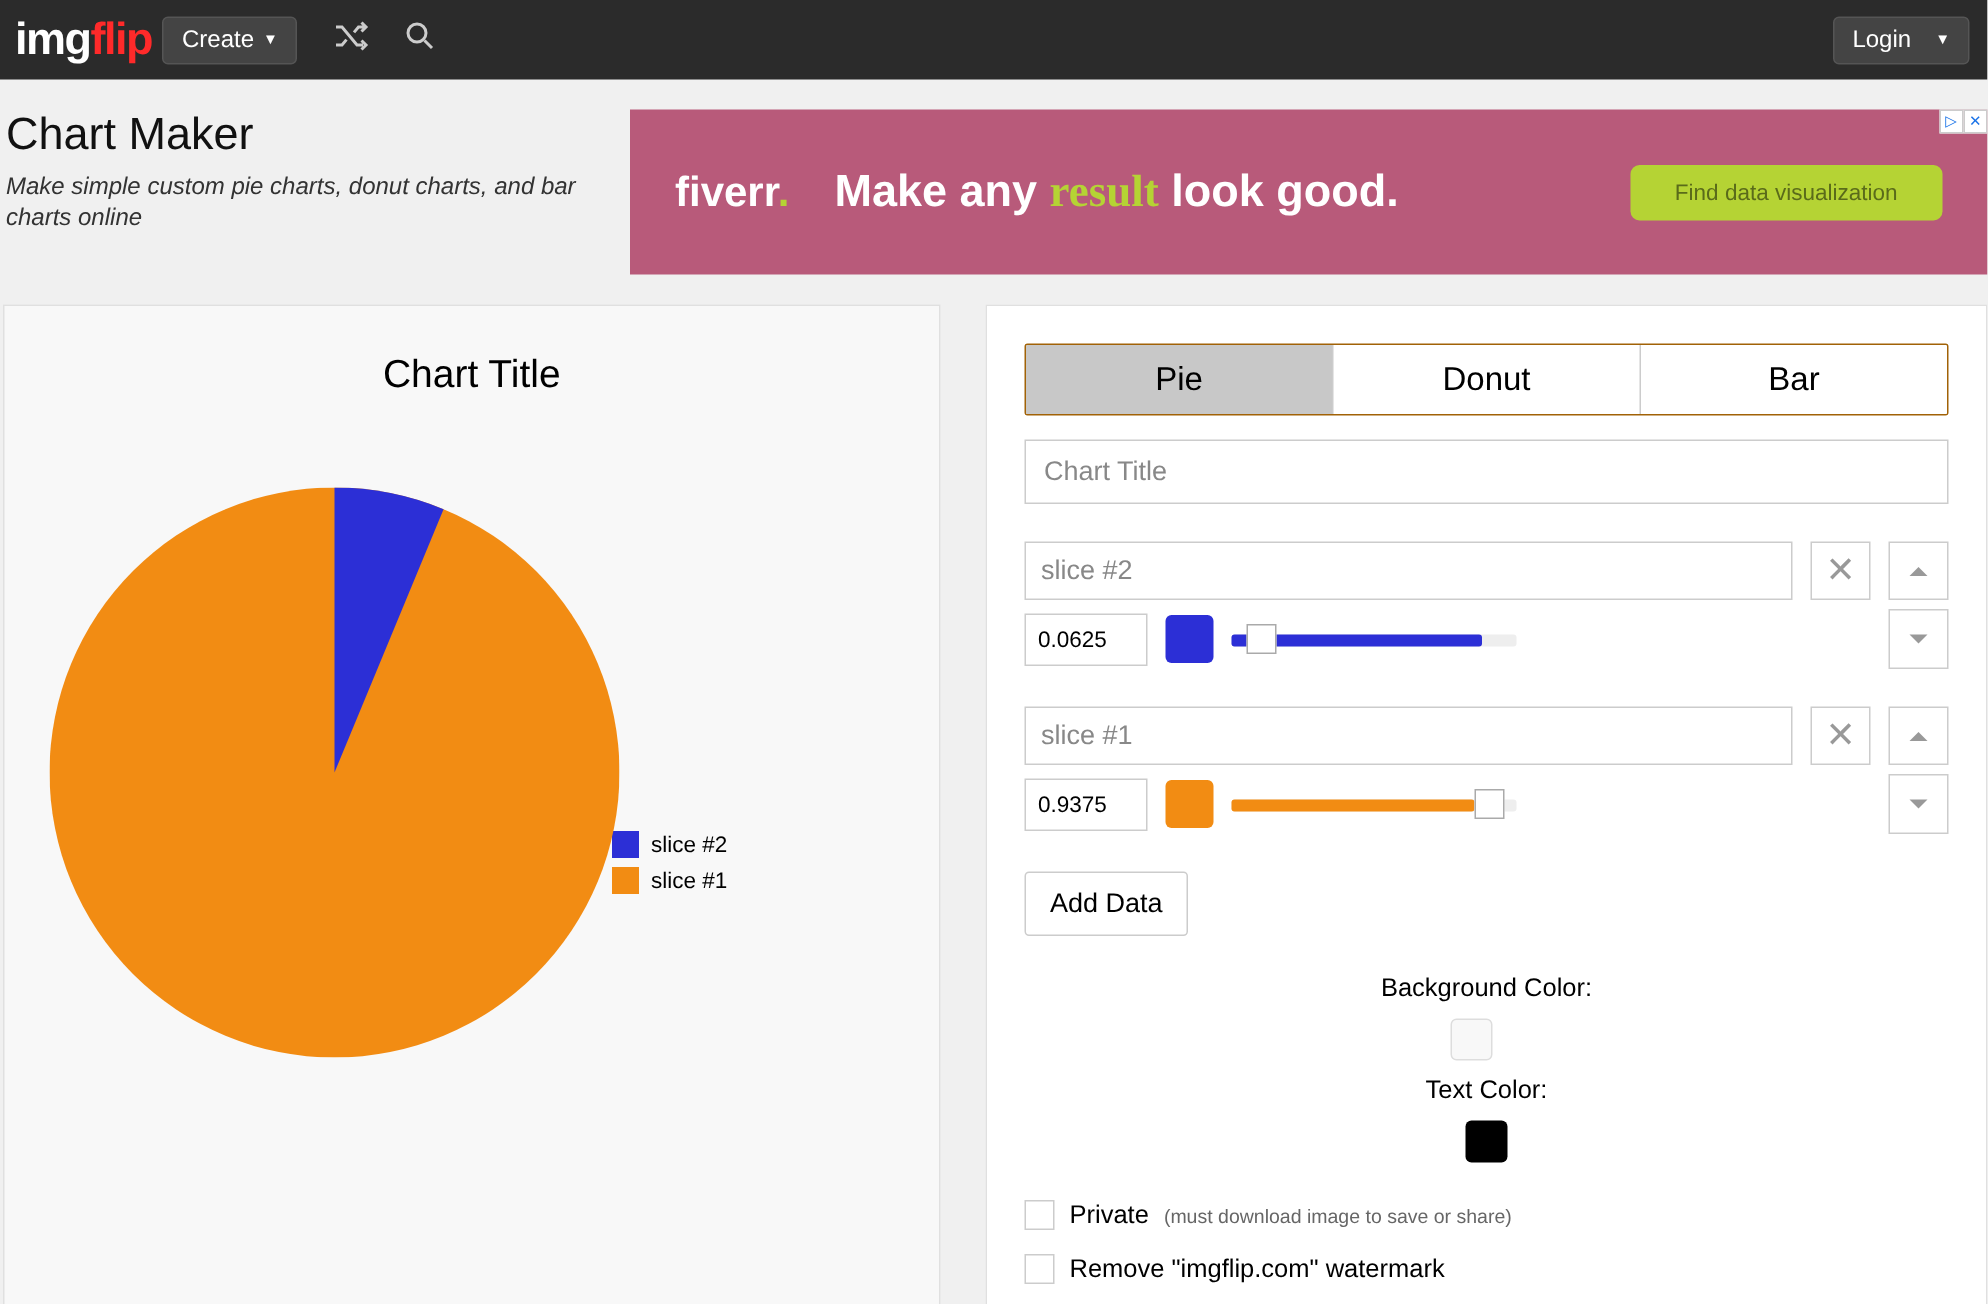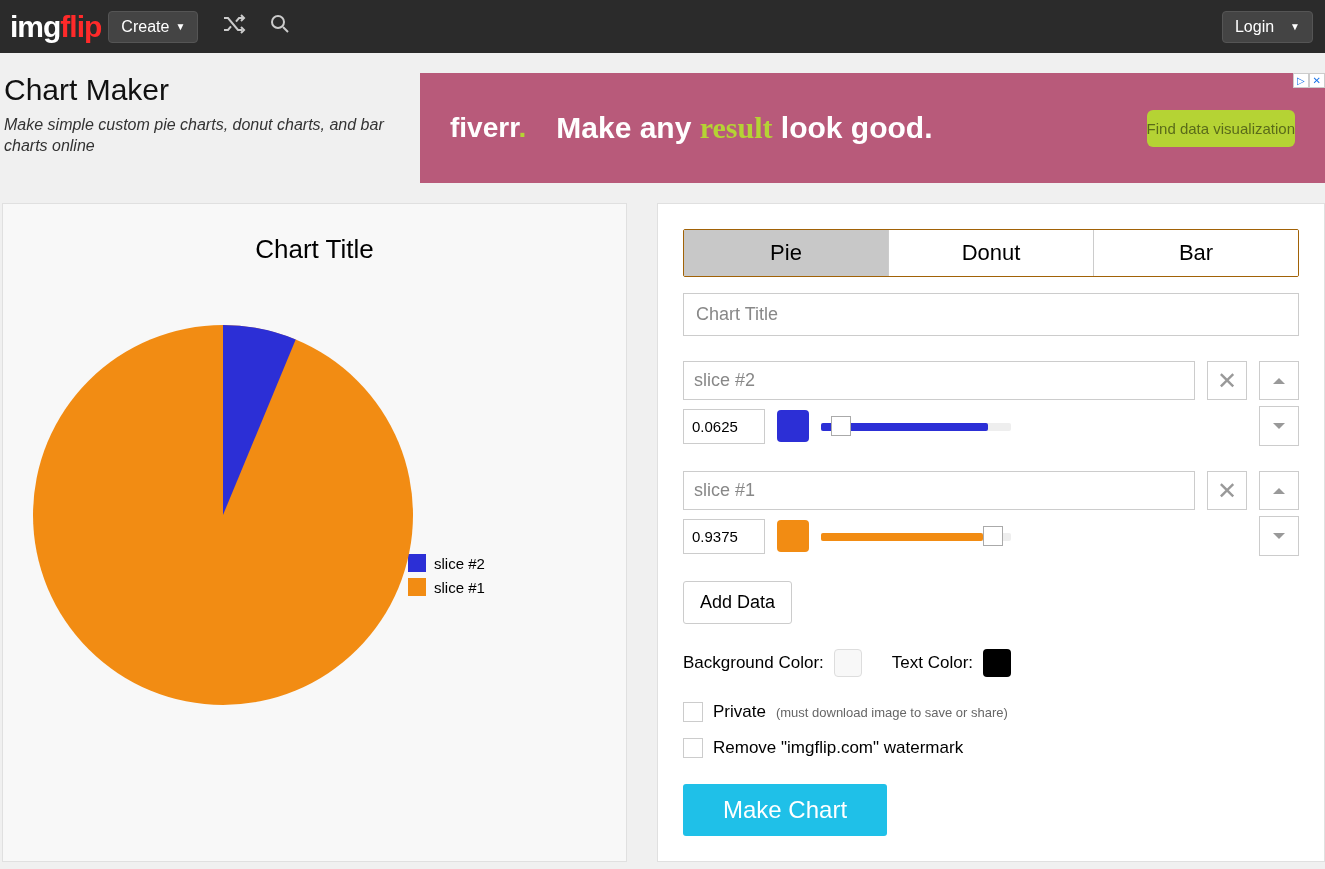--- a/index.html
+++ b/index.html
@@ -20,21 +20,21 @@
   .header-left { padding-left: 4px; width: 400px; }
   .page-title { font-size: 30px; font-weight: normal; color: #111; margin-bottom: 8px; }
   .page-desc { font-size: 16px; color: #333; line-height: 1.3; font-style: italic; }
   
   
   .ad-banner { flex: 1; height: 110px; background: #b85a7a; position: relative; display: flex; align-items: center; padding: 0 30px; gap: 30px; }
   .ad-fiverr { color: #fff; font-size: 28px; font-weight: bold; }
   .ad-fiverr .dot { color: #b5d334; }
   .ad-text { color: #fff; font-size: 30px; font-weight: 600; flex: 1; }
   .ad-text .result { color: #b5d334; font-family: Georgia, serif; }
-  .ad-cta { background: #b5d334; color: #5a6b1a; border-radius: 6px; padding: 10px 0; font-size: 15px; font-weight: 500; cursor: pointer; }
+  .ad-cta { background: #b5d334; color: #5a6b1a; border-radius: 6px; padding: 10px 30px; font-size: 15px; font-weight: 500; cursor: pointer; }
   .ad-corner { position: absolute; top: 0; right: 0; display: flex; }
   .ad-corner span { background: #fff; color: #1a73e8; padding: 1px 3px; font-size: 10px; border: 1px solid #ccc; cursor: pointer; }
   
   
   .main-row { display: flex; gap: 30px; padding: 0 0 20px 0; }
   .chart-preview { width: 625px; background: #f8f8f8; border: 1px solid #e0e0e0; padding: 30px 10px 40px 10px; position: relative; min-height: 640px; margin-left: 2px; }
   .chart-title-text { text-align: center; font-size: 26px; font-weight: normal; margin-bottom: 60px; }
   .legend { position: absolute; top: 350px; left: 405px; font-size: 15px; }
   .legend-item { display: flex; align-items: center; gap: 8px; margin-bottom: 6px; }
   .legend-swatch { width: 18px; height: 18px; }
@@ -60,21 +60,21 @@
   .value-input { width: 82px; border: 1px solid #ccc; padding: 8px 8px; font-size: 15px; }
   .color-swatch { width: 32px; height: 32px; border-radius: 4px; cursor: pointer; }
   .slider-wrap { position: relative; width: 190px; height: 22px; }
   .slider-track { position: absolute; top: 8px; left: 0; height: 8px; border-radius: 2px; }
   .slider-bg { width: 100%; background: #eee; }
   .slider-fill { background: currentColor; }
   .slider-thumb { position: absolute; top: 1px; width: 20px; height: 20px; background: #fff; border: 1px solid #aaa; cursor: pointer; }
   
   .add-data-btn { border: 1px solid #ccc; background: #fff; padding: 10px 16px; font-size: 18px; cursor: pointer; border-radius: 3px; margin-bottom: 25px; }
   
-  .color-row { display: flex; align-items: center; gap: 10px; margin-bottom: 25px; font-size: 17px; }
+  .color-row { display: flex; align-items: center; gap: 10px; margin-bottom: 25px; font-size: 17px; flex-direction: column; }
   .bg-swatch { width: 28px; height: 28px; border: 1px solid #ddd; border-radius: 4px; cursor: pointer; margin-right: 20px; }
   .text-swatch { width: 28px; height: 28px; border-radius: 4px; cursor: pointer; }
   
   .check-row { display: flex; align-items: center; gap: 10px; margin-bottom: 16px; font-size: 17px; }
   .checkbox { width: 20px; height: 20px; border: 1px solid #ccc; cursor: pointer; }
   .check-note { font-size: 13px; color: #666; }
   
   .make-chart-btn { background: #1fc0e8; color: #fff; border: none; border-radius: 3px; padding: 12px 40px; font-size: 24px; cursor: pointer; margin-top: 10px; }
 </style>
 </head>

